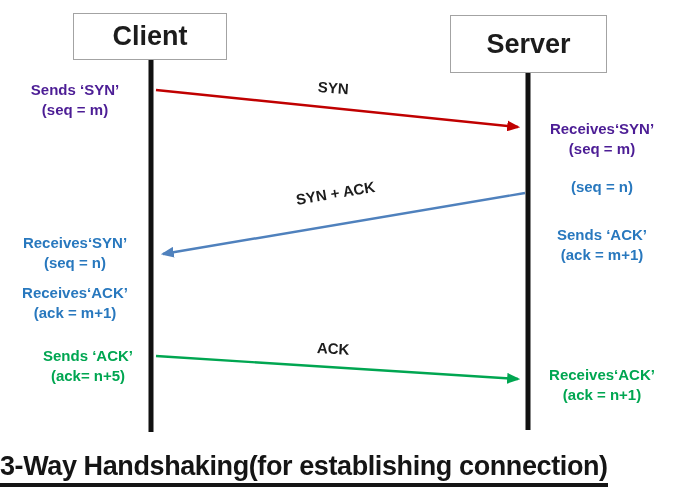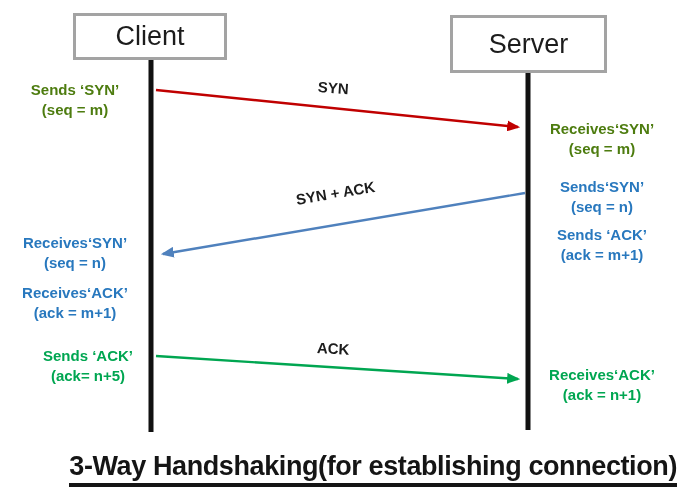--- a/index.html
+++ b/index.html
@@ -2,52 +2,52 @@
 <html><head>
 <meta charset="utf-8">
 <style>
   html,body{margin:0;padding:0;background:#fff;}
   .stage{
     position:relative;width:677px;height:493px;background:#fff;overflow:hidden;
     font-family:"Liberation Sans",sans-serif;
   }
   .stage svg{position:absolute;left:0;top:0;}
   .actor-box{
-    position:absolute;box-sizing:border-box;border:3px solid #a3a3a3;background:#fff;
+    position:absolute;box-sizing:border-box;border:1px solid #a3a3a3;background:#fff;
     display:flex;align-items:center;justify-content:center;
-    font-weight:normal;font-size:27px;color:#1c1c1c;
+    font-weight:bold;font-size:27px;color:#1c1c1c;
   }
   .client-box{left:73px;top:13px;width:154px;height:47px;}
   .server-box{left:450px;top:15px;width:157px;height:58px;}
   .msg-label{
     position:absolute;font-weight:bold;font-size:15px;color:#1c1c1c;white-space:nowrap;
     transform-origin:left center;
   }
   .msg-syn{left:318px;top:78px;transform:rotate(4deg);}
   .msg-synack{left:296px;top:191px;transform:rotate(-9.5deg);}
   .msg-ack{left:317px;top:339px;transform:rotate(3deg);}
   .ann{
     position:absolute;width:140px;text-align:center;font-weight:bold;font-size:15px;
     line-height:20px;white-space:nowrap;
   }
-  .ann-red{color:#4d7c0f;}
+  .ann-red{color:#4c1d95;}
   .ann-blue{color:#2878be;}
   .ann-green{color:#00a651;}
   .col-left{left:5px;}
   .col-right{left:532px;}
   .a0{top:80px;}
   .a1{top:233px;}
   .a2{top:283px;}
   .a3{top:346px;left:18px;}
   .b0{top:119px;}
   .b1{top:177px;}
   .b2{top:225px;}
   .b3{top:365px;}
   .title-wrap{
-    position:absolute;left:0;top:451px;width:677px;text-align:right;text-decoration:underline;
+    position:absolute;left:0;top:451px;width:677px;text-align:left;text-decoration:underline;
   }
   .title-text{
     display:inline-block;font-weight:bold;font-size:27px;letter-spacing:-0.4px;
     color:#151515;border-bottom:4px solid #151515;padding-bottom:1px;white-space:nowrap;
   }
 </style>
 </head>
 <body>
 
 <div class="stage">
@@ -99,21 +99,20 @@
   <div class="ann ann-green col-left a3">
     <div>Sends ‘ACK’</div>
     <div>(ack= n+5)</div>
   </div>
 
   <div class="ann ann-red col-right b0">
     <div>Receives‘SYN’</div>
     <div>(seq = m)</div>
   </div>
   <div class="ann ann-blue col-right b1">
-    <div>Sends‘SYN’</div>
     <div>(seq = n)</div>
   </div>
   <div class="ann ann-blue col-right b2">
     <div>Sends ‘ACK’</div>
     <div>(ack = m+1)</div>
   </div>
   <div class="ann ann-green col-right b3">
     <div>Receives‘ACK’</div>
     <div>(ack = n+1)</div>
   </div>

